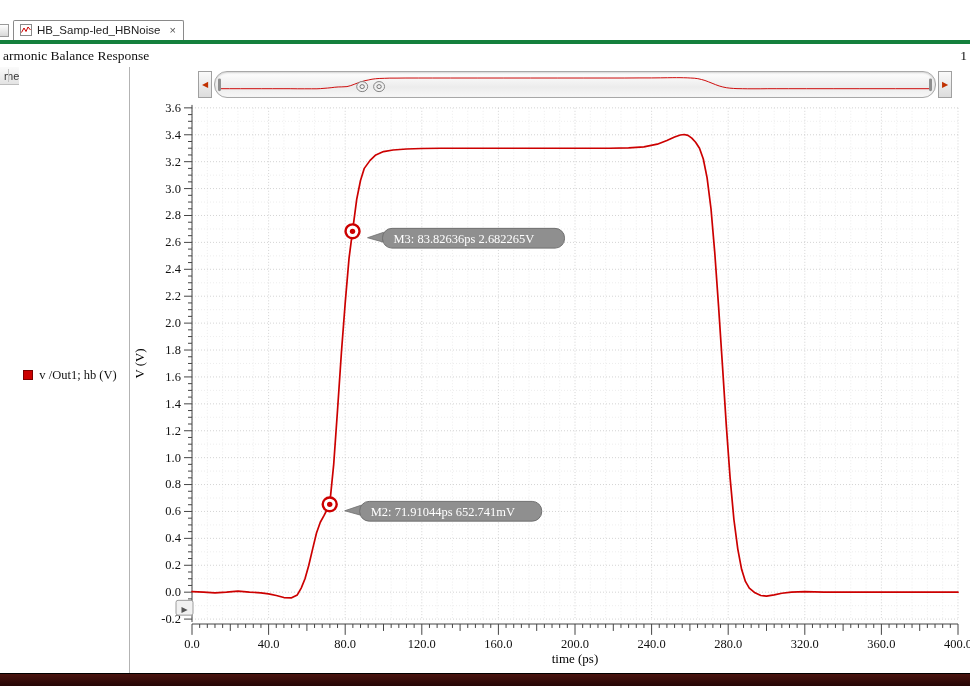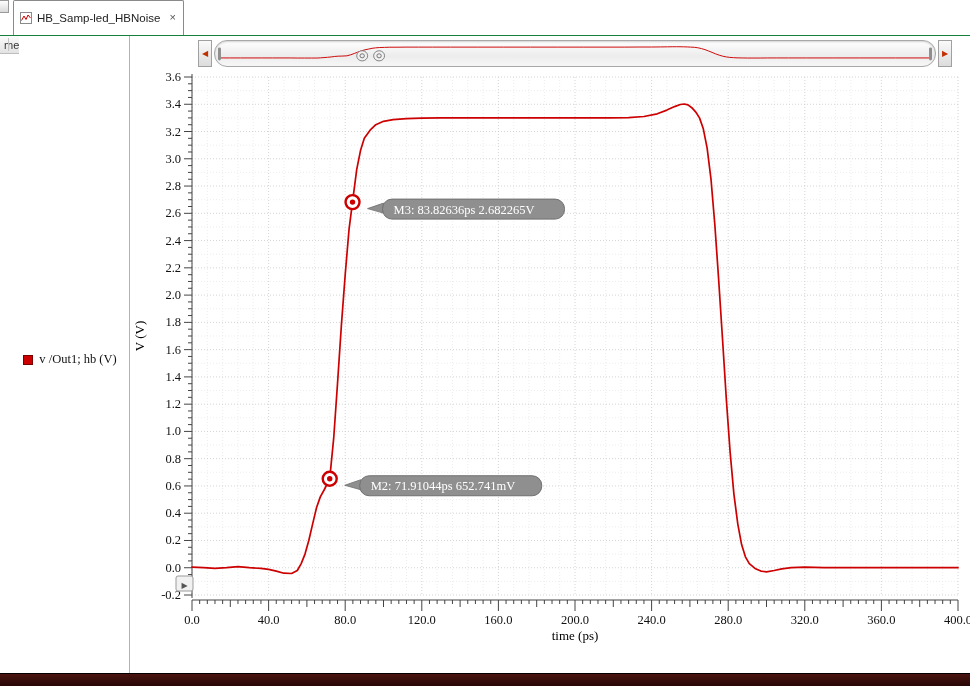--- a/index.html
+++ b/index.html
@@ -1,19 +1,19 @@
 <!DOCTYPE html>
 <html><head>
 <meta charset="utf-8">
 <style>
   *{box-sizing:border-box;margin:0;padding:0}
   html,body{width:970px;height:686px;overflow:hidden;background:#fff;font-family:"Liberation Sans",sans-serif}
   #app{position:relative;width:970px;height:686px;background:#fff;display:flex;flex-direction:column}
 
-  .tabbar{height:36px;border-bottom:1px solid #15803d;display:flex;background:#fff}
+  .tabbar{height:44px;border-bottom:4px solid #15803d;display:flex;align-items:flex-end;background:#fff}
   .corner-icon{width:9px;height:13px;border:1px solid #9a9a9a;border-left:none;background:linear-gradient(#fff,#d9d9d9);margin:0 4px 3px 0}
   .tab{display:inline-flex;align-items:center;gap:5px;border:1px solid #8a8a8a;border-bottom:none;background:#fff;padding:3px 7px 4px 6px;font-size:11.5px;color:#222;border-radius:2px 2px 0 0}
   .tab-close{color:#555;font-size:11px;margin-left:4px;cursor:pointer;line-height:1}
 
   .title-row{height:23px;display:flex;justify-content:space-between;align-items:center;font-family:"Liberation Serif","DejaVu Serif",serif;font-size:13.5px;color:#111;padding:0 3px}
 
   .main{flex:1;display:flex;min-height:0}
   .sidebar{width:130px;border-right:1px solid #b3b3b3;display:flex;background:#fff}
   .sidebar-header{height:18px;background:linear-gradient(#fbfbfb,#e3e3e3);border-bottom:1px solid #bdbdbd;font-size:11px;color:#333;display:flex;align-items:center;padding-left:4px;position:relative}
   .col-sep{position:absolute;right:10px;top:2px;bottom:2px;width:1px;background:#c4c4c4}
@@ -41,20 +41,24 @@
     <div class="tab">
       <svg width="12" height="12">
         <rect x="0.5" y="0.5" width="11" height="11" fill="#ffffff" stroke="#8a8a8a"></rect>
         <polyline points="1.5,8.5 4,4 6,7.5 8,3 10.5,6" fill="none" stroke="#cc0000" stroke-width="1"></polyline>
       </svg>
       <span>HB_Samp-led_HBNoise</span>
       <span class="tab-close">×</span>
     </div>
   </div>
 
+  <div class="title-row">
+    <span>armonic Balance Response</span>
+    <span>1</span>
+  </div>
 
   <div class="main">
 
     <div class="sidebar">
       <div class="sidebar-header">
         <span>me</span>
         <span class="col-sep"></span>
       </div>
       <div class="legend-item">
         <span class="swatch" style="background: rgb(204, 0, 0);"></span>

